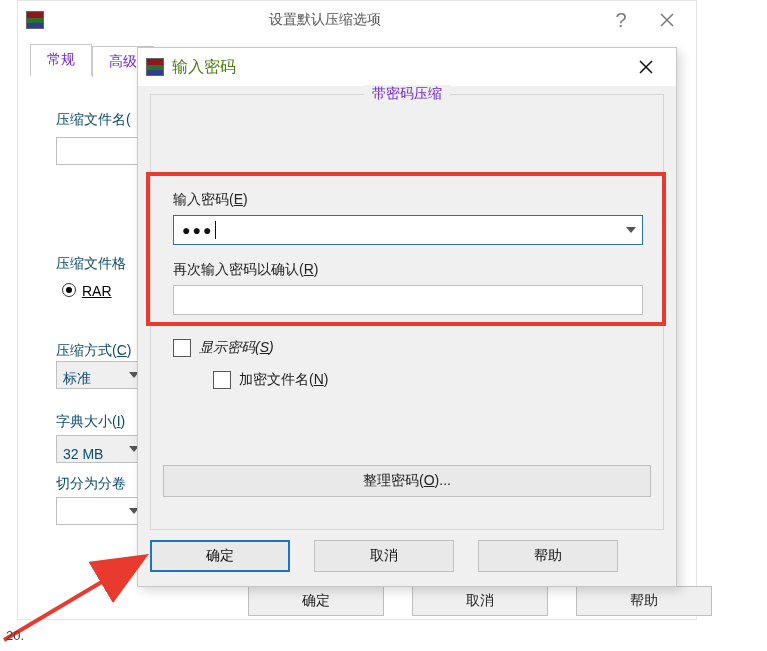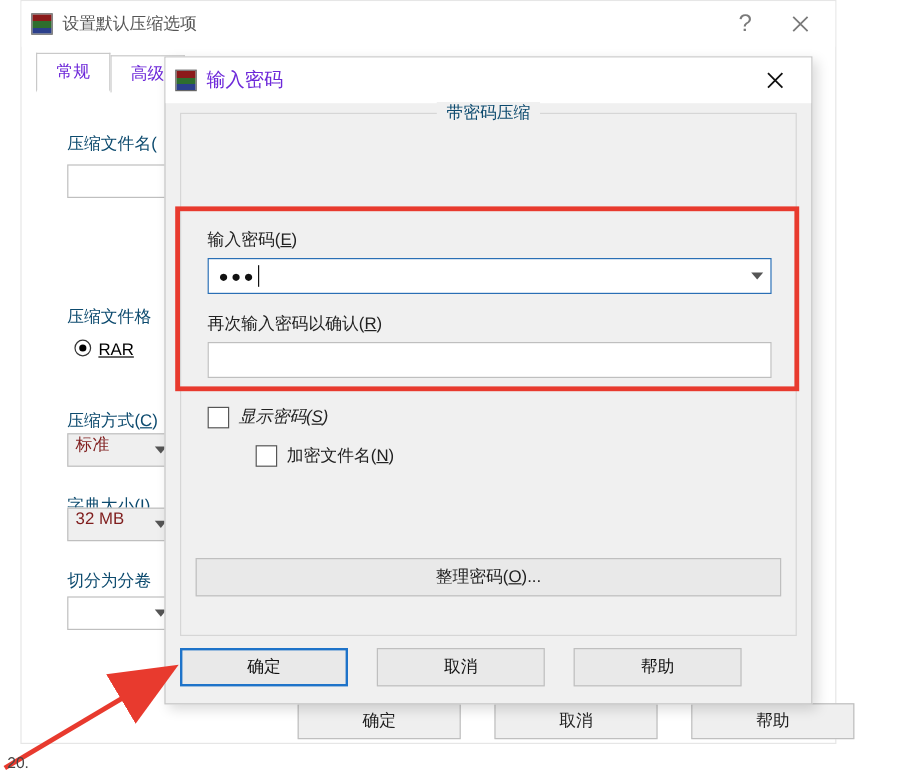--- a/index.html
+++ b/index.html
@@ -5,21 +5,21 @@
   * { box-sizing: border-box; font-family: "Microsoft YaHei", "SimSun", sans-serif; font-size: 14px; }
   body { margin: 0; background: #fff; width: 767px; height: 651px; position: relative; overflow: hidden; }
 
   
   .parent-dialog {
     position: absolute; left: 17px; top: 0; width: 680px; height: 620px;
     background: #fff; border: 1px solid #e6e6e6;
   }
   .parent-titlebar {
     height: 38px; display: flex; align-items: center; padding: 0 6px 0 8px;
-    background: #fff; color: #6b6b6b;
+    background: #fff; color: #6b6b6b; text-align: center;
   }
   .parent-title-icon {
     width: 18px; height: 18px; margin-right: 8px; display: inline-block;
     background: linear-gradient(#8b1a1a 0 35%, #2e6e2e 35% 70%, #2b3f8b 70% 100%);
     border: 1px solid #666;
   }
   .parent-title-text { flex: 1; color: #555; }
   .parent-help-btn, .parent-close-btn {
     width: 46px; height: 32px; display:flex; align-items:center; justify-content:center;
     color: #7a7a7a; font-size: 20px;
@@ -32,21 +32,21 @@
   .tab {
     padding: 6px 16px 6px; border: 1px solid #c9c9c9; border-bottom: none;
     background: #fff; color: #6d28d9; position: relative;
   }
   .tab.active { border-bottom: 2px solid #fff; z-index: 2; }
 
   .lbl { color: #0c4a6e; }
   .underline { text-decoration: underline; }
   .field {
     border: 1px solid #bfbfbf; background: #fff; height: 28px; padding: 0 6px;
-    display:flex; align-items:flex-start; color:#7f1d1d;
+    display:flex; align-items:flex-end; color:#0c4a6e;
   }
   .combo { position: relative; }
   .combo::after {
     content: ""; position: absolute; right: 8px; top: 50%; transform: translateY(-50%);
     border-left: 5px solid transparent; border-right: 5px solid transparent; border-top: 6px solid #555;
   }
   .dropdown-btn {
     width: 26px; height: 28px; border:1px solid #bfbfbf; background:#e9e9e9;
     display:flex; align-items:center; justify-content:center; position:relative;
   }
@@ -66,33 +66,33 @@
   .pw-dialog{
     position:absolute; left:137px; top:47px; width:540px; height:540px;
     background:#f0f0f0; border:1px solid #c7c7c7; box-shadow: 4px 4px 10px rgba(0,0,0,.15);
   }
   .pw-titlebar{
     height:38px; display:flex; align-items:center; padding:0 8px; background:#fff;
   }
   .pw-title-icon{ width:18px;height:18px;margin-right:8px;display:inline-block;
     background: linear-gradient(#8b1a1a 0 35%, #2e6e2e 35% 70%, #2b3f8b 70% 100%);
     border:1px solid #666;}
-  .pw-title{ flex:1; color:#6d28d9; font-size:16px; }
+  .pw-title{ flex:1; color:#4d7c0f; font-size:16px; }
   .pw-close{ width:44px;height:30px;display:flex;align-items:center;justify-content:center;color:#111;font-size:18px;}
   .pw-close svg{width:14px;height:14px;stroke:#111;stroke-width:1.5;}
 
   .pw-body{ position:absolute; left:12px; right:12px; top:46px; bottom:56px; }
   .pw-group{
     position:absolute; left:0; right:0; top:0; bottom:0;
     border:1px solid #d6d6d6; background:#f0f0f0;
   }
   .pw-group-title{
     position:absolute; top:-10px; left:0; right:0; text-align:center;
   }
-  .pw-group-title span{ background:#f0f0f0; padding:0 8px; color:#0c4a6e; }
+  .pw-group-title span{ background:#f0f0f0; padding:0 8px; color:#6d28d9; }
 
   
   .red-annot{
     position:absolute; border:4px solid #e83a2e; pointer-events:none;
   }
 
   .pw-label{ position:absolute; color:#222; }
   .pw-input{
     position:absolute; height:30px; border:1px solid #2a6fb5; background:#fff;
     display:flex; align-items:center; padding:0 8px; color:#111;
@@ -180,21 +180,21 @@
     <div class="lbl" style="position:absolute; left:28px; top:295px;">
       <span>压缩方式(<span class="underline">C</span>)</span>
     </div>
     <div class="field combo" style="position:absolute; left:28px; top:314px; width:92px; background:#efefef;">
       <span>标准</span>
     </div>
 
     <div class="lbl" style="position:absolute; left:28px; top:366px;">
       <span>字典大小(<span class="underline">I</span>)</span>
     </div>
-    <div class="field combo" style="position:absolute; left:28px; top:376px; width:92px; background:#efefef;">
+    <div class="field combo" style="position:absolute; left:28px; top:388px; width:92px; background:#efefef;">
       <span>32 MB</span>
     </div>
 
     <div class="lbl" style="position:absolute; left:28px; top:428px;">切分为分卷</div>
     <div class="field combo" style="position:absolute; left:28px; top:450px; width:92px;"></div>
 
     <div class="dropdown-btn stub-dd" style="top:90px;"></div>
     <div class="dropdown-btn stub-dd" style="top:150px;"></div>
   </div>
 </div>

